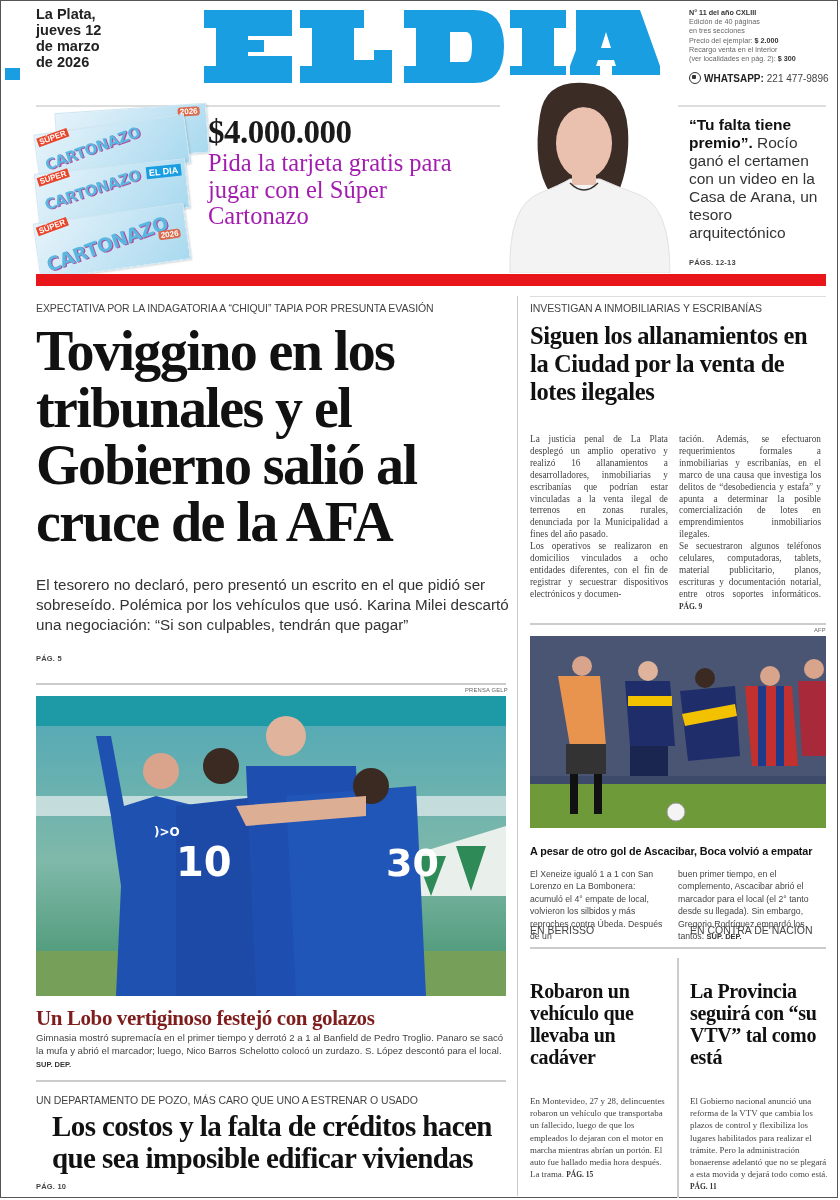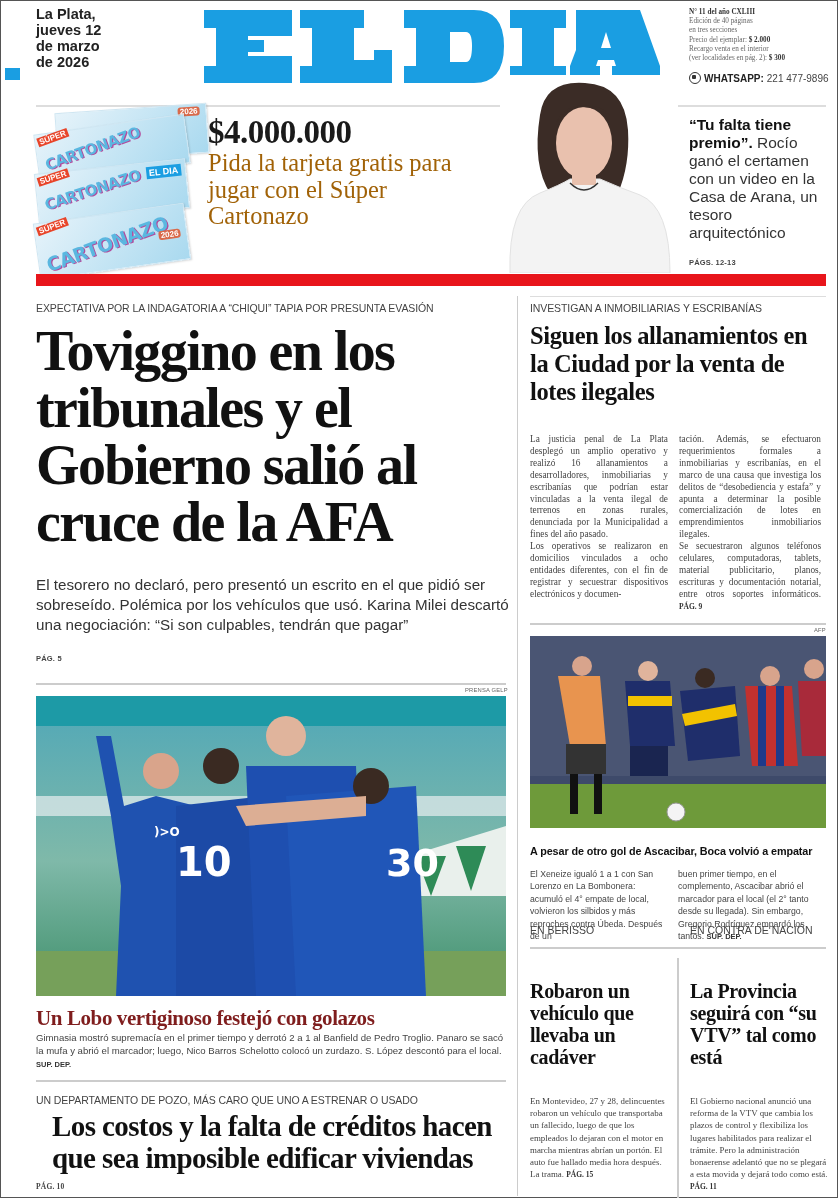--- a/index.html
+++ b/index.html
@@ -6,37 +6,37 @@
   body { width: 840px; height: 1200px; background: #fff; position: relative; overflow: hidden; font-family: "Liberation Sans", sans-serif; color: #1a1a1a; }
   .frame { position: absolute; left: 0; top: 0; width: 838px; height: 1198px; border: 1px solid #555; box-sizing: border-box; }
   .abs { position: absolute; }
   .serif { font-family: "Liberation Serif", "DejaVu Serif", serif; }
   .sans { font-family: "Liberation Sans", "DejaVu Sans", sans-serif; }
 
   
   .blue-square { left: 5px; top: 68px; width: 15px; height: 12px; background: #1a9ee2; }
   .dateline { left: 36px; top: 6px; font-weight: bold; font-size: 14.5px; line-height: 16px; color: #222; }
   .logo-svg { position:absolute; left:204px; top:10px; }
-  .edition { left: 689px; top: 8px; font-size: 7.2px; line-height: 9.2px; color: #666; font-family: Liberation Serif, serif; }
+  .edition { left: 689px; top: 8px; font-size: 7.2px; line-height: 9.2px; color: #666; }
   .edition b { color: #333; }
   .whatsapp { left: 689px; top: 72px; font-size: 10px; color: #444; display:flex; align-items:center; gap:3px; }
   .whatsapp b { color: #222; }
   .wa-icon { width: 12px; height: 12px; border: 1.6px solid #333; border-radius: 50%; box-sizing: border-box; position: relative; }
   .wa-icon::after { content:""; position:absolute; left:2px; top:2px; width:4px; height:4px; background:#333; border-radius:1px; }
 
   
   .top-rule { left: 36px; top: 105px; width: 790px; height: 2px; background: #ddd; }
   .cards { left: 36px; top: 108px; width: 160px; height: 165px; }
   .card { position:absolute; width: 150px; height: 48px; background: linear-gradient(135deg,#e6f3fa,#a9d9ef); border: 1px solid #cfe6f2; box-shadow: 1px 1px 2px rgba(0,0,0,.15); }
   .card .t { position:absolute; left:6px; top:12px; font-family:"DejaVu Sans",sans-serif; font-weight:bold; font-size:15px; color:#5ab7e0; text-shadow: 1px 1px 0 #b34a9c; transform: rotate(-12deg); letter-spacing:-0.5px; }
   .card .s { position:absolute; left:2px; top:0px; font-size:8px; font-weight:bold; color:#fff; background:#e8452a; padding:0 2px; transform: rotate(-12deg); }
   .card .y { position:absolute; right:6px; top:2px; font-size:8px; font-weight:bold; color:#fff; background:#d96a4b; padding:0 2px; border-radius:3px; }
   .card .el { position:absolute; right:4px; top:4px; font-size:9px; font-weight:bold; color:#fff; background:#1a9ee2; padding:1px 3px; }
   .promo-amount { left: 208px; top: 114px; font-size: 33px; font-weight: bold; color: #1a1a1a; letter-spacing: -0.5px; }
-  .promo-text { left: 208px; top: 150px; font-size: 24.5px; line-height: 26.5px; color: #a16207; width: 270px; }
+  .promo-text { left: 208px; top: 150px; font-size: 24.5px; line-height: 26.5px; color: #a21caf; width: 270px; }
   .photo-girl { left: 500px; top: 75px; width: 178px; height: 198px; overflow: hidden; }
   .girl-caption { left: 689px; top: 116px; font-size: 15.5px; line-height: 18px; color: #333; width: 140px; }
   .girl-caption b { color: #111; }
   .pags { font-size: 7.5px; font-weight: bold; color: #444; letter-spacing: .2px; }
   .red-bar { left: 36px; top: 274px; width: 790px; height: 12px; background: #e8151b; }
 
   
   .kicker { font-size: 10.5px; color: #444; letter-spacing: -.1px; text-transform: uppercase; }
   .main-kicker { left: 36px; top: 302px; }
   .main-headline { left: 36px; top: 323px; font-size: 56px; line-height: 57px; font-weight: bold; color: #111; letter-spacing: -1.6px; width: 480px; }
@@ -49,21 +49,21 @@
   .credit { font-size: 5.8px; color: #666; letter-spacing: .2px; }
   .credit-g { left: 465px; top: 687px; }
   .photo-g { left: 36px; top: 696px; width: 470px; height: 300px; overflow: hidden; }
   .g-headline { left: 36px; top: 1006px; font-size: 21px; font-weight: bold; color: #7f1d1d; letter-spacing: -0.4px; }
   .g-body { left: 36px; top: 1031px; font-size: 9.6px; line-height: 13px; color: #444; width: 475px; }
   .g-body b, .small-tag { font-size: 7.5px; font-weight: bold; color: #333; }
   .rule-g2 { left: 36px; top: 1080px; width: 470px; height: 2px; background: #ccc; }
 
   .bottom-kicker { left: 36px; top: 1094px; }
   .bottom-headline { left: 36px; top: 1110px; font-size: 29px; line-height: 32px; font-weight: bold; color: #111; letter-spacing: -0.6px; width: 480px; margin-left: 16px; }
-  .bottom-pag { left: 36px; top: 1182px; font-family: Liberation Serif, serif; }
+  .bottom-pag { left: 36px; top: 1182px; }
 
   
   .right-rule { left: 530px; top: 296px; width: 296px; height: 1px; background: #ddd; }
   .r-kicker { left: 530px; top: 302px; }
   .r-headline { left: 530px; top: 322px; font-size: 24.5px; line-height: 28px; font-weight: bold; color: #111; letter-spacing: -0.4px; width: 300px; }
   .r-body { top: 434px; font-size: 9.3px; line-height: 11.9px; color: #444; width: 138px; text-align: justify; hyphens: manual; }
   .r-body1 { left: 530px; }
   .r-body2 { left: 679px; width: 142px; }
   .rule-b { left: 530px; top: 623px; width: 296px; height: 2px; background: #ccc; }
   .credit-b { left: 814px; top: 627px; }

